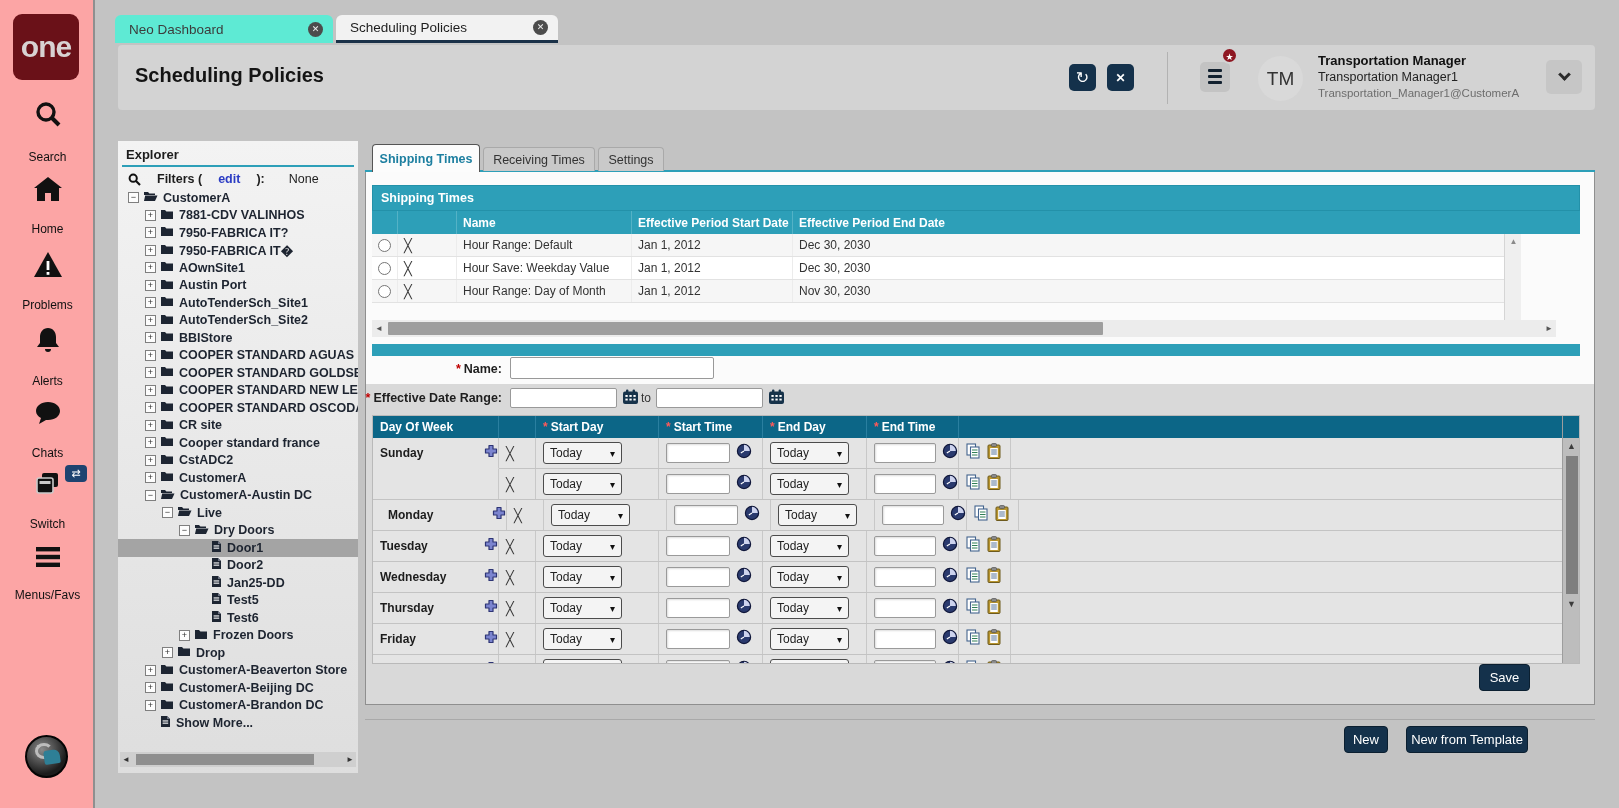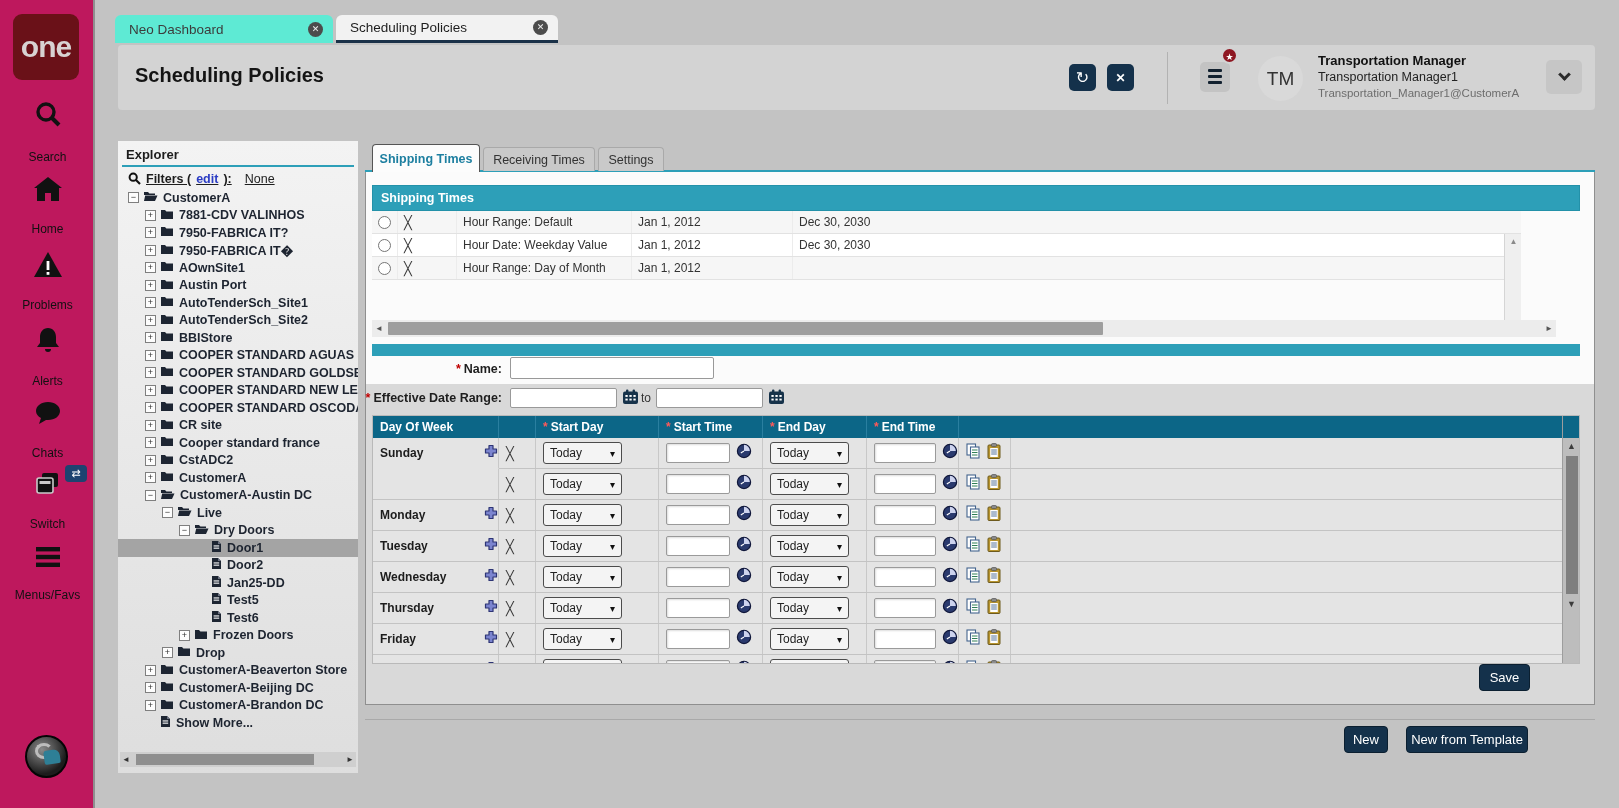--- a/index.html
+++ b/index.html
@@ -5,21 +5,21 @@
   :root{
     --teal:#2d9fb8; --teal-dark:#0c6687; --navy:#14314b; --maroon:#6a1118;
     --badge-red:#8e1722; --link-blue:#2b3cc4; --page:#c3c3c3;
   }
   *{box-sizing:border-box; margin:0; padding:0;}
   html,body{width:1619px;height:808px;overflow:hidden;}
   body{font-family:"Liberation Sans",sans-serif; background:var(--page); position:relative; color:#222;}
   .abs{position:absolute;}
 
   
-  #sidebar{left:0;top:0;width:95px;height:808px;background:#be185d;border-right:2px solid #8f8f8f;}
+  #sidebar{left:0;top:0;width:95px;height:808px;background:#fca5a5;border-right:2px solid #8f8f8f;}
   #logo{left:13px;top:14px;width:66px;height:66px;background:var(--maroon);border-radius:9px;
         display:flex;align-items:center;justify-content:center;color:#d8d2d2;font-size:30px;font-weight:bold;letter-spacing:-1px;cursor:pointer;}
   .nav-item{left:0;width:95px;text-align:center;cursor:pointer;}
   .nav-item svg{display:block;margin:0 auto;}
   .nav-label{font-size:12px;color:#111;margin-top:20px;display:block;}
   .switch-badge{position:absolute;right:8px;top:-6px;width:22px;height:17px;background:#1d4370;border-radius:4px;
         color:#fff;font-size:11px;line-height:16px;text-align:center;}
   #robot{left:25px;top:735px;width:43px;height:43px;border-radius:50%;
         background:radial-gradient(circle at 38% 32%, #8a8a8a, #1c1c1c 68%);border:2px solid #050505;overflow:hidden;cursor:pointer;}
   #robot .visor{position:absolute;left:17px;top:13px;width:16px;height:14px;background:#2e7f96;border-radius:3px 6px 2px 2px;transform:rotate(-8deg);}
@@ -51,21 +51,21 @@
   #user-name{left:1318px;top:70px;font-size:12.5px;color:#222;}
   #user-email{left:1318px;top:87px;font-size:11.5px;color:#6d6d6d;}
   #btn-user-menu{left:1546px;top:60px;width:36px;height:34px;background:#c6c6c6;border-radius:5px;cursor:pointer;
         display:flex;align-items:center;justify-content:center;}
   .chev-down{width:9px;height:9px;border-right:3px solid #2b2b2b;border-bottom:3px solid #2b2b2b;transform:rotate(45deg);margin-top:-5px;}
 
   
   #explorer{left:118px;top:141px;width:240px;height:632px;background:linear-gradient(#f3f3f3,#dedede);}
   #explorer-title{left:8px;top:6px;font-size:13px;font-weight:bold;color:#1d1d1d;}
   #explorer-underline{left:4px;top:24px;width:232px;height:2px;background:var(--teal);}
-  #filters-row{left:10px;top:31px;font-size:12.5px;font-weight:bold;color:#1d1d1d;display:flex;align-items:flex-start;gap:5px;text-decoration:underline;}
+  #filters-row{left:10px;top:31px;font-size:12.5px;font-weight:bold;color:#1d1d1d;display:flex;align-items:flex-end;gap:16px;}
   #filters-row .edit{color:var(--link-blue);cursor:pointer;}
   #filters-row .val{font-weight:normal;margin-left:8px;color:#222;}
   #tree{left:0;top:48px;width:240px;height:545px;overflow:hidden;}
   .tree-row{height:17.5px;display:flex;align-items:center;white-space:nowrap;cursor:pointer;font-size:12.5px;
         font-weight:600;color:#1d2430;overflow:hidden;}
   .tree-row.selected{background:#a4a4a4;}
   .expander{width:11px;height:11px;border:1px solid #7f7f7f;background:#fdfdfd;font-size:9px;line-height:9px;
         text-align:center;color:#333;flex:0 0 auto;margin-right:4px;cursor:pointer;font-weight:normal;}
   .exp-spacer{width:15px;flex:0 0 auto;}
   .tree-ico{flex:0 0 auto;margin-right:5px;}
@@ -472,52 +472,60 @@
 </div>
 
 <div id="content-panel" class="abs"></div>
 <div id="main-tabs-line" class="abs"></div>
 <div id="mtab0" class="mtab abs">Shipping Times</div>
 <div id="mtab1" class="mtab abs">Receiving Times</div>
 <div id="mtab2" class="mtab abs">Settings</div>
 
 <div id="grid" class="abs">
   <div id="grid-title">Shipping Times</div>
+  <div id="grid-cols">
+    <div class="gcol" style="width:26px"></div>
+    <div class="gcol" style="width:59px"></div>
+    <div class="gcol" style="width:175px">Name</div>
+    <div class="gcol" style="width:161px">Effective Period Start Date</div>
+    <div class="gcol" style="flex:1;border-right:none">Effective Period End Date</div>
+  </div>
   <div id="grid-rows">
       <div class="grow">
         <div class="gcell" style="width: 26px; justify-content: center; padding-left: 0px;">
           <span class="radio"></span>
         </div>
         <div class="gcell" style="width: 59px;">
           <span class="del-x">╳</span>
         </div>
         <div class="gcell" style="width: 175px;">Hour Range: Default</div>
         <div class="gcell" style="width: 161px;">Jan 1, 2012</div>
         <div class="gcell" style="width: 711px; border-right: none;">Dec 30, 2030</div>
       </div>
       <div class="grow">
         <div class="gcell" style="width: 26px; justify-content: center; padding-left: 0px;">
           <span class="radio"></span>
         </div>
         <div class="gcell" style="width: 59px;">
           <span class="del-x">╳</span>
         </div>
-        <div class="gcell" style="width: 175px;">Hour Date: Weekday Value</div>
+        <div class="gcell" style="width: 175px;">Hour Save: Weekday Value</div>
         <div class="gcell" style="width: 161px;">Jan 1, 2012</div>
         <div class="gcell" style="width: 711px; border-right: none;">Dec 30, 2030</div>
       </div>
       <div class="grow">
         <div class="gcell" style="width: 26px; justify-content: center; padding-left: 0px;">
           <span class="radio"></span>
         </div>
         <div class="gcell" style="width: 59px;">
           <span class="del-x">╳</span>
         </div>
         <div class="gcell" style="width: 175px;">Hour Range: Day of Month</div>
         <div class="gcell" style="width: 161px;">Jan 1, 2012</div>
+        <div class="gcell" style="width: 711px; border-right: none;">Nov 30, 2030</div>
       </div>
     </div>
   <div id="grid-vscroll">
     <span class="a" style="top:3px">▲</span>
     <span class="a" style="bottom:3px">▼</span>
   </div>
   <div id="grid-hscroll">
     <span class="arr">◄</span>
     <span class="thumb"></span>
     <span class="arr" style="margin-left:auto">►</span>
@@ -702,21 +710,21 @@
               <g stroke="#44648e" stroke-width="0.9">
                 <line x1="4.2" y1="7" x2="9.8" y2="7"></line>
                 <line x1="4.2" y1="9" x2="9.8" y2="9"></line>
                 <line x1="4.2" y1="11" x2="9.8" y2="11"></line>
               </g>
             </svg></span>
         </div>
         <div class="dcell" style="flex: 1 1 0%; border-right: none;"></div>
       </div>
       <div class="drow">
-        <div class="dcell" style="width: 126px;">
+        <div class="dcell" style="width: 126px; margin-left: 8px;">
           <span class="day-name">Monday</span>
           <span class="icon-btn"><svg width="14" height="14" viewBox="0 0 14 14">
               <path d="M5 1.5 h4 v3.5 H12.5 v4 H9 V12.5 H5 V9 H1.5 V5 H5 Z" fill="#7b84cf" stroke="#2e3575" stroke-width="1.2" stroke-linejoin="round"></path>
             </svg></span>
         </div>
         <div class="dcell" style="width: 37px;">
           <span class="del-x">╳</span>
         </div>
         <div class="dcell" style="width: 123px;">
           <div class="sel">

